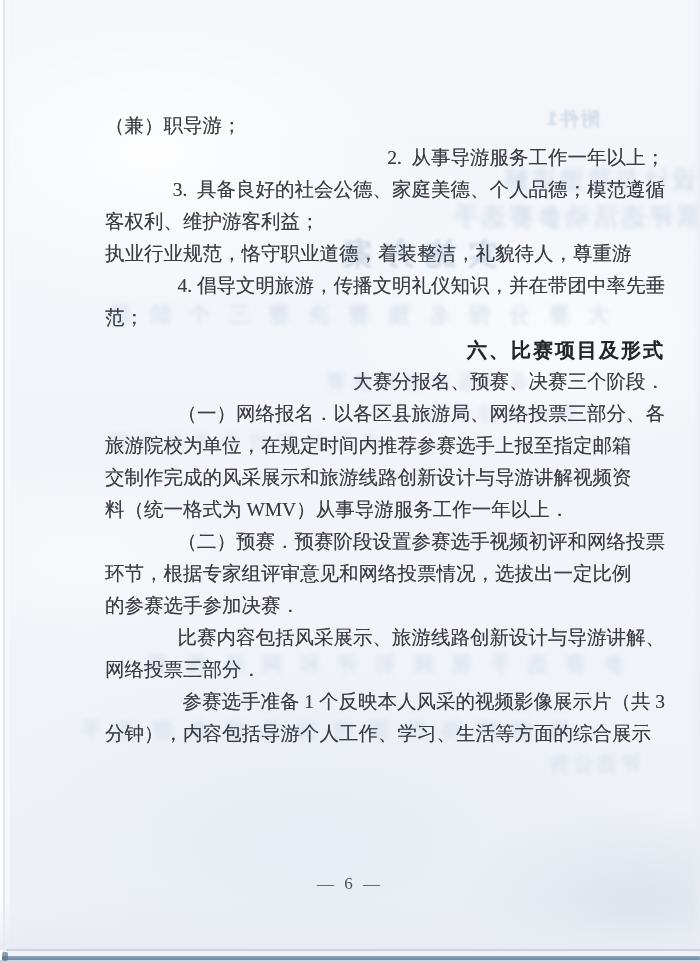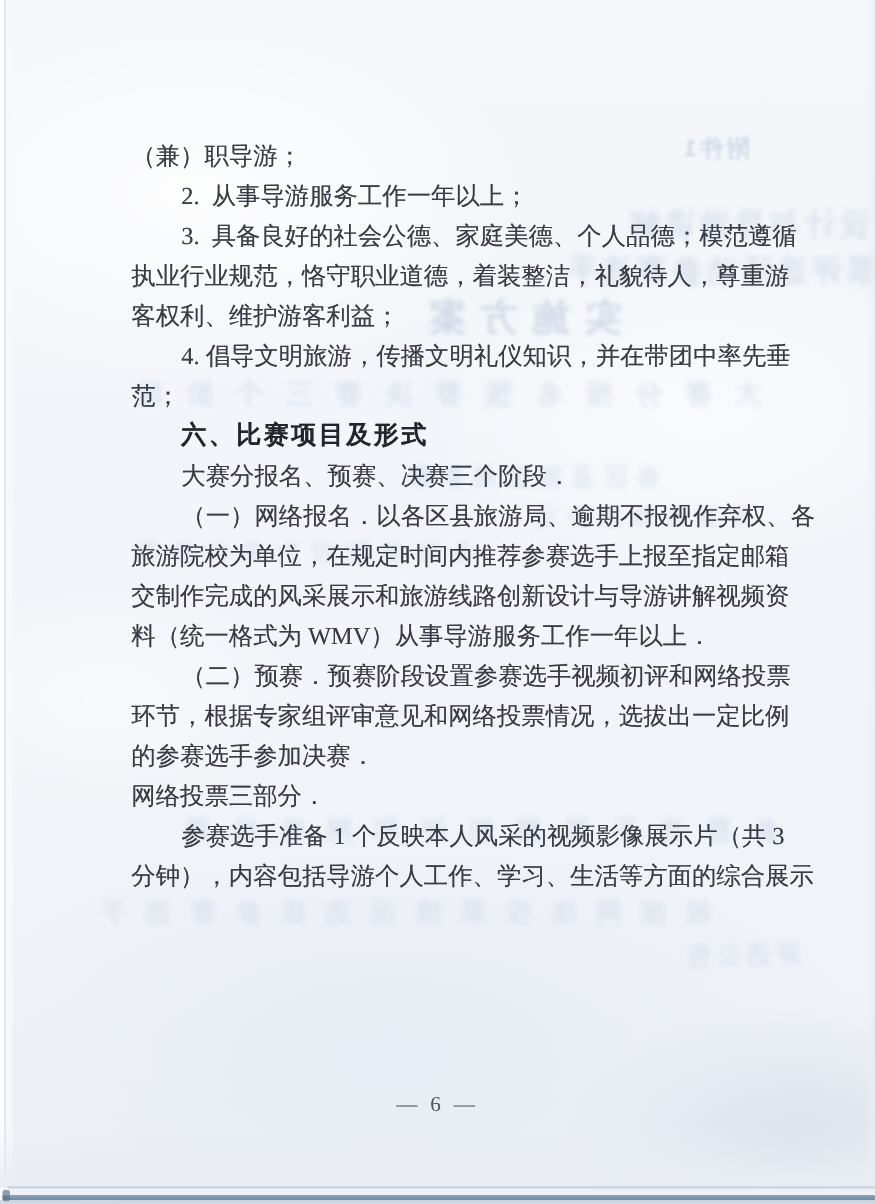--- a/index.html
+++ b/index.html
@@ -52,23 +52,23 @@
 
   
   .doc { position: absolute; left: 105px; top: 110px; width: 560px; }
   .l {
     white-space: pre;
     height: 32px; line-height: 32px;
     font-size: 19.5px;
     color: #3a3c45;
     text-shadow: 0 0 0.4px rgba(58,60,69,0.55);
   }
-  .ind { padding-left: 40px; }
+  .ind { padding-left: 40px; text-align: right; }
   .head {
-    font-family: Liberation Mono, monospace;
+    font-family: Liberation Serif, serif;
     font-weight: 700;
     color: #24252b;
     letter-spacing: 2px;
     font-size: 20px;
   }
   .pageno {
     position: absolute; left: 0; right: 0; top: 874px;
     text-align: center;
     font-size: 17px; color: #4e545e; letter-spacing: 3px;
   }
@@ -89,33 +89,34 @@
     <div class="bleed" style="left:100px; top:428px; font-size:20px; letter-spacing:8px; opacity:.2;">各旅游院校为单位推荐</div>
     <div class="bleed" style="left:130px; top:650px; font-size:21px; letter-spacing:17px; opacity:.26;">参赛选手视频初评和网络投票</div>
     <div class="bleed" style="left:65px; top:716px; font-size:21px; letter-spacing:15px; opacity:.24;">根据网络投票情况选拔参赛选手</div>
     <div class="bleed" style="left:545px; top:750px; font-size:20px; letter-spacing:4px; opacity:.26;">评选公告</div>
   </div>
 
   <div class="doc">
     <div class="l">（兼）职导游；</div>
     <div class="l ind">2.  从事导游服务工作一年以上；</div>
     <div class="l ind">3.  具备良好的社会公德、家庭美德、个人品德；模范遵循</div>
+    <div class="l">客权利、维护游客利益；</div>
     <div class="l">执业行业规范，恪守职业道德，着装整洁，礼貌待人，尊重游</div>
-    <div class="l">客权利、维护游客利益；</div>
     <div class="l ind">4. 倡导文明旅游，传播文明礼仪知识，并在带团中率先垂</div>
     <div class="l">范；</div>
     <div class="l ind head">六、比赛项目及形式</div>
     <div class="l ind">大赛分报名、预赛、决赛三个阶段．</div>
-    <div class="l ind">（一）网络报名．以各区县旅游局、逾期不报视作弃权、各</div>
+    <div class="l ind">（一）网络报名．以各区县旅游局、网络投票三部分、各</div>
     <div class="l">旅游院校为单位，在规定时间内推荐参赛选手上报至指定邮箱</div>
     <div class="l">交制作完成的风采展示和旅游线路创新设计与导游讲解视频资</div>
     <div class="l">料（统一格式为 WMV）从事导游服务工作一年以上．</div>
     <div class="l ind">（二）预赛．预赛阶段设置参赛选手视频初评和网络投票</div>
     <div class="l">环节，根据专家组评审意见和网络投票情况，选拔出一定比例</div>
     <div class="l">的参赛选手参加决赛．</div>
+    <div class="l ind">比赛内容包括风采展示、旅游线路创新设计与导游讲解、</div>
     <div class="l">网络投票三部分．</div>
     <div class="l ind">参赛选手准备 1 个反映本人风采的视频影像展示片（共 3</div>
     <div class="l">分钟），内容包括导游个人工作、学习、生活等方面的综合展示</div>
   </div>
 
   <div class="pageno">— 6 —</div>
 
   <div class="edge-left"></div>
   <div class="edge-right"></div>
   <div class="bottom-fade"></div>

